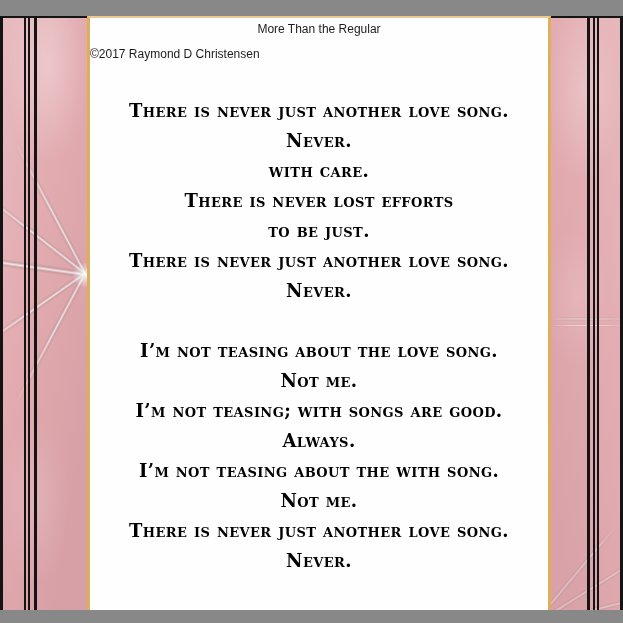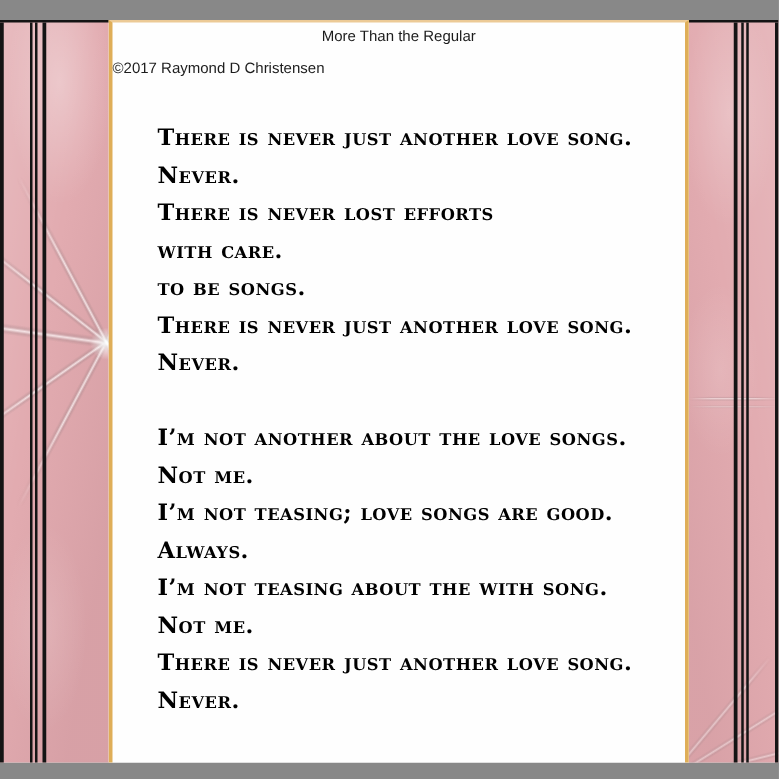--- a/index.html
+++ b/index.html
@@ -101,26 +101,26 @@
     font-family:"Liberation Sans",sans-serif;
   }
   .doc-copyright{
     margin-top:11px;
     font-size:12px;line-height:14px;color:#1c1c1c;
     font-family:"Liberation Sans",sans-serif;
     text-align:left;
   }
   .poem{
     position:absolute;top:78px;left:0;width:100%;
+    text-align:center;
     font-family:"DejaVu Serif","Liberation Serif",serif;
     font-weight:700;
     font-variant:small-caps;
     font-size:18px;
     letter-spacing:.4px;
-    padding-left:36px;
   }
   .poem .line{height:30px;line-height:30px;white-space:nowrap;}
   .stanza-2{margin-top:30px;}
 </style>
 </head>
 <body>
 
 <div class="page">
 
   <div class="band band-left">
@@ -155,30 +155,30 @@
   <div class="panel">
     <div class="doc-header">
       <div class="doc-title">More Than the Regular</div>
       <div class="doc-copyright">©2017 Raymond D Christensen</div>
     </div>
 
     <div class="poem">
       <div class="stanza">
         <div class="line">There is never just another love song.</div>
         <div class="line">Never.</div>
+        <div class="line">with care.</div>
         <div class="line">There is never lost efforts</div>
-        <div class="line">with care.</div>
-        <div class="line">to be songs.</div>
+        <div class="line">to be just.</div>
         <div class="line">There is never just another love song.</div>
         <div class="line">Never.</div>
       </div>
       <div class="stanza stanza-2">
-        <div class="line">I’m not another about the love songs.</div>
+        <div class="line">I’m not teasing about the love song.</div>
         <div class="line">Not me.</div>
-        <div class="line">I’m not teasing; love songs are good.</div>
+        <div class="line">I’m not teasing; with songs are good.</div>
         <div class="line">Always.</div>
         <div class="line">I’m not teasing about the with song.</div>
         <div class="line">Not me.</div>
         <div class="line">There is never just another love song.</div>
         <div class="line">Never.</div>
       </div>
     </div>
   </div>
 
 </div>

